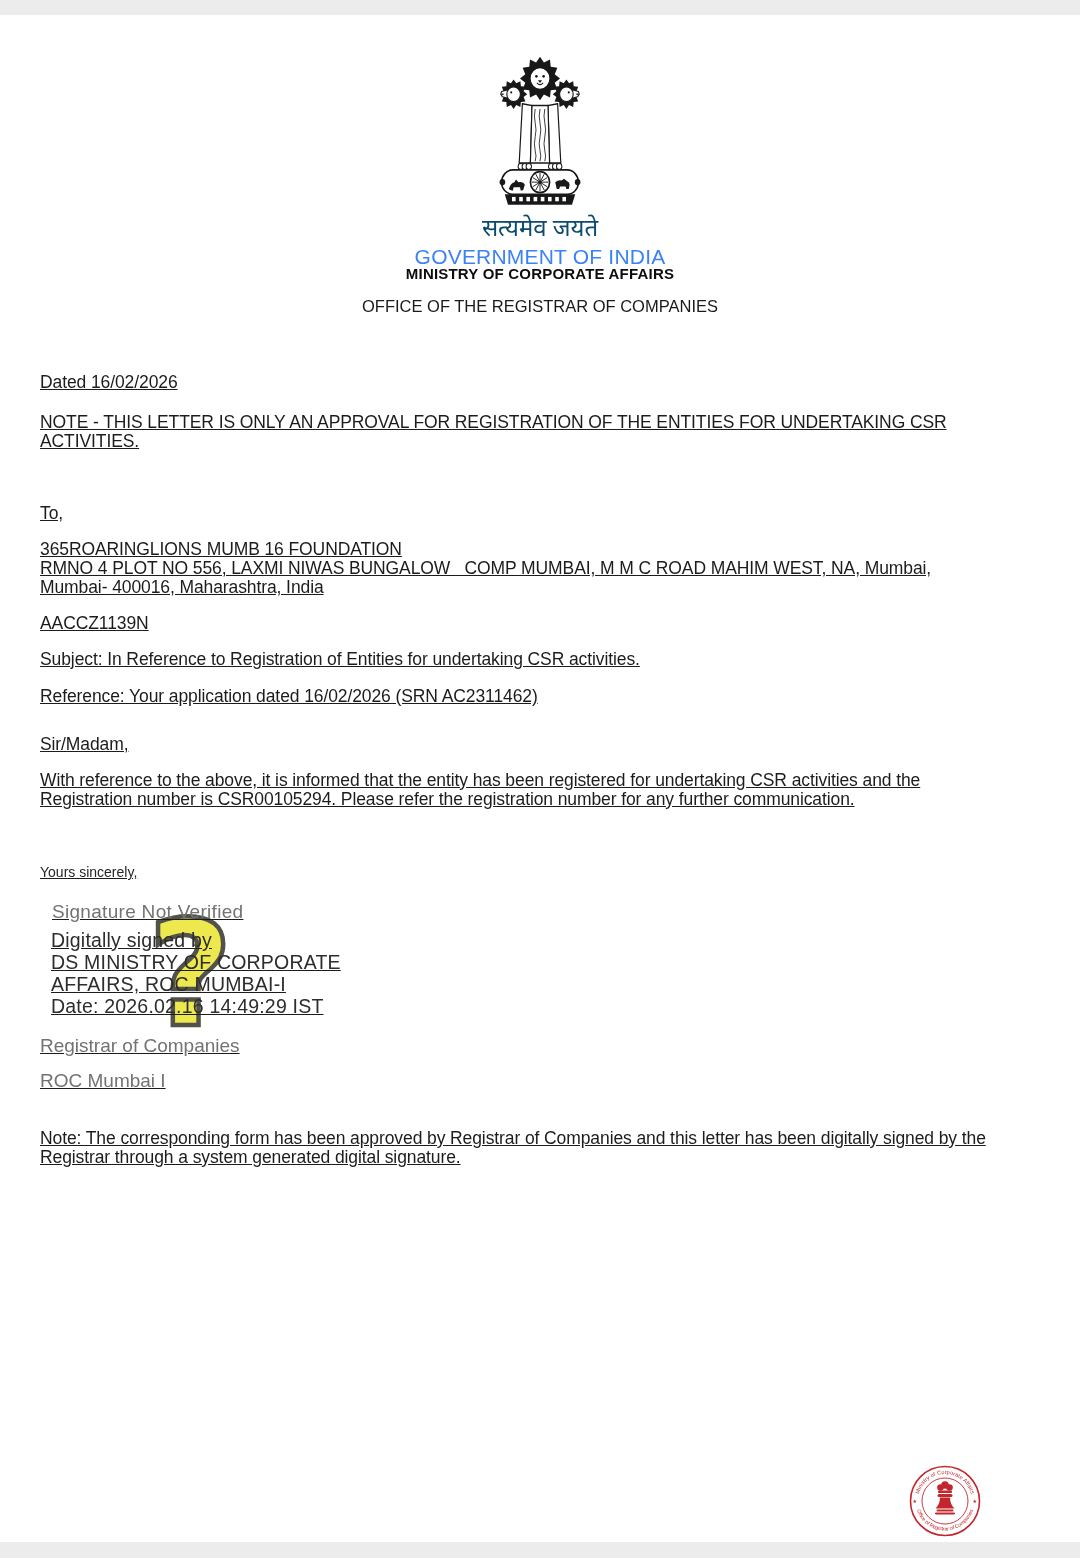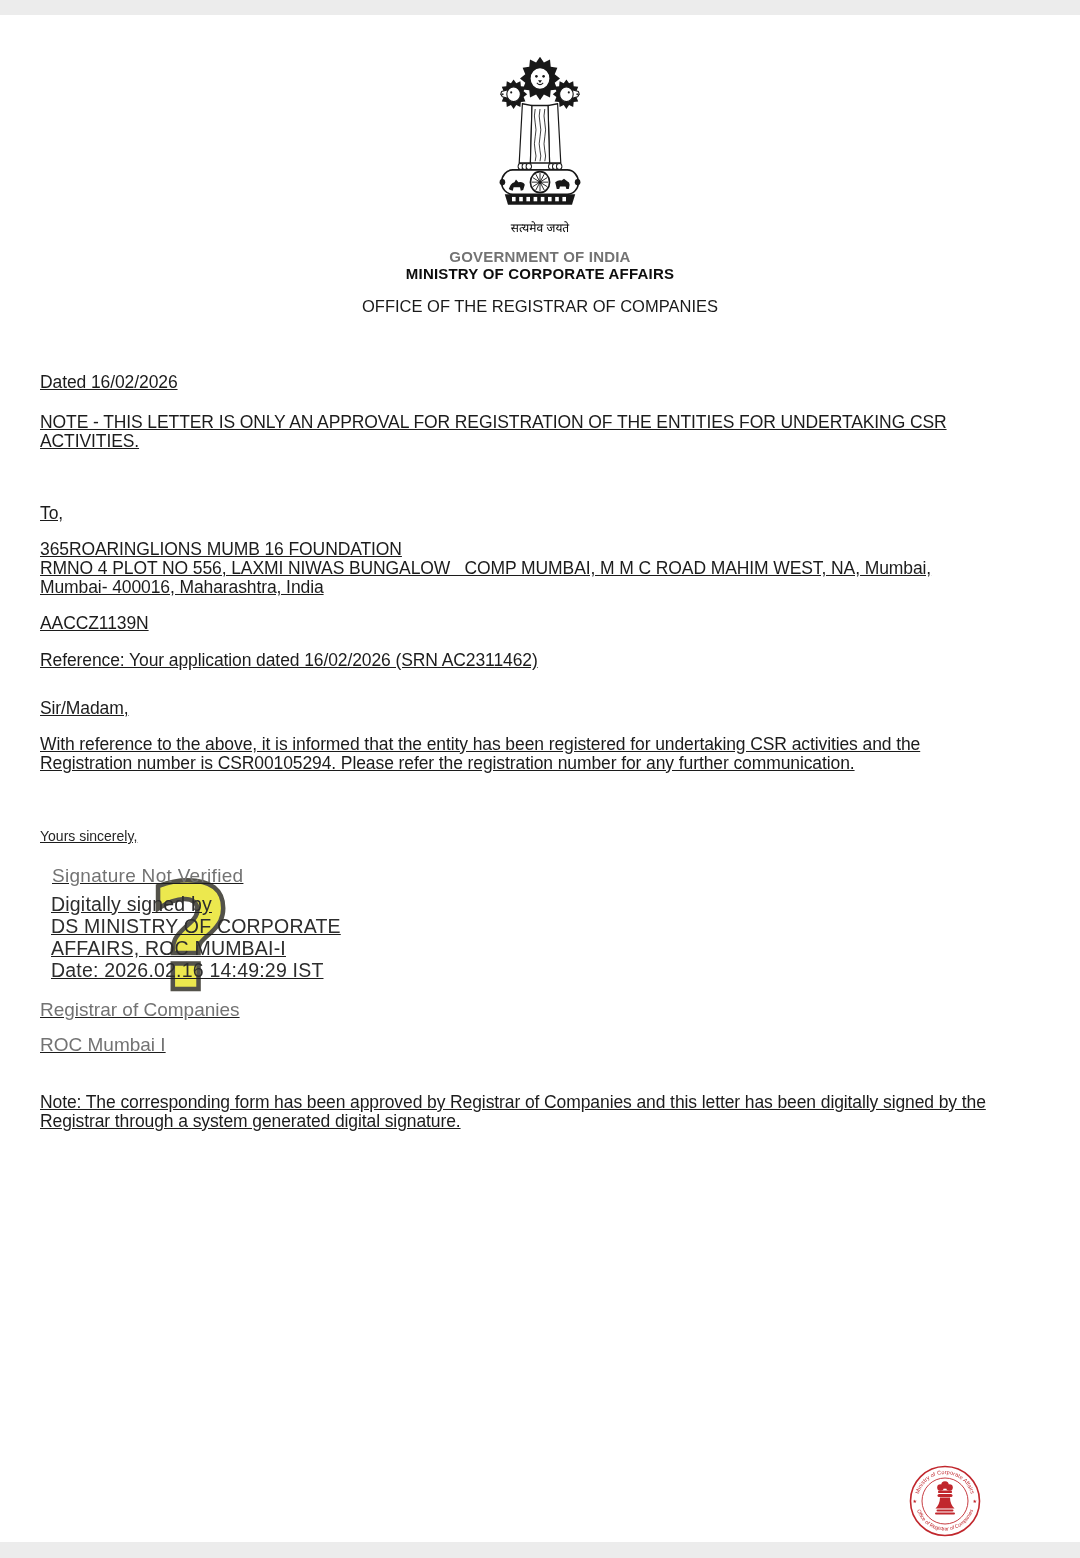--- a/index.html
+++ b/index.html
@@ -7,22 +7,22 @@
     position:relative;width:1080px;height:1558px;background:#ffffff;
     font-family:"Liberation Sans","DejaVu Sans",sans-serif;overflow:hidden;
   }
   .chrome-band{position:absolute;left:0;width:100%;background:#ececec;}
   .chrome-band.top{top:0;height:15px;}
   .chrome-band.bottom{bottom:0;height:16px;}
 
   
   .letterhead{position:absolute;top:55px;left:0;width:100%;text-align:center;color:#111;}
   .emblem-wrap{display:inline-block;line-height:0;}
-  .motto{font-family:Liberation Sans, sans-serif;font-size:12px;line-height:22px;margin-top:3px;color:#000000;}
-  .gov-line{margin-top:9px;font-weight:bold;font-size:15px;line-height:17px;letter-spacing:.2px;color:#737373;}
+  .motto{font-family:Liberation Serif, serif;font-size:24px;line-height:22px;margin-top:3px;color:#0c4a6e;}
+  .gov-line{margin-top:9px;font-weight:normal;font-size:21px;line-height:17px;letter-spacing:.2px;color:#3b82f6;}
   .ministry-line{font-weight:bold;font-size:15px;line-height:17px;letter-spacing:.2px;color:#0d0d0d;}
   .office-line{margin-top:15px;font-size:16.5px;line-height:18px;color:#1a1a1a;}
 
   
   .letter{position:absolute;left:40px;top:373px;width:1010px;color:#1c1c1c;text-decoration:underline;}
   .letter p,.letter div.block{margin:0;}
   .ln{white-space:pre;font-size:17.5px;line-height:19px;letter-spacing:-0.1px;}
   .plain{font-size:14px;line-height:20px;color:#252525;}
 
   
@@ -132,20 +132,21 @@
     <p class="ln" style="margin-top:53px">To,</p>
 
     <div class="block" style="margin-top:17px">
       <div class="ln">365ROARINGLIONS MUMB 16 FOUNDATION</div>
       <div class="ln">RMNO 4 PLOT NO 556, LAXMI NIWAS BUNGALOW   COMP MUMBAI, M M C ROAD MAHIM WEST, NA, Mumbai,</div>
       <div class="ln">Mumbai- 400016, Maharashtra, India</div>
     </div>
 
     <p class="ln" style="margin-top:17px">AACCZ1139N</p>
 
+    <p class="ln" style="margin-top:17px">Subject: In Reference to Registration of Entities for undertaking CSR activities.</p>
 
     <p class="ln" style="margin-top:18px">Reference: Your application dated 16/02/2026 (SRN AC2311462)</p>
 
     <p class="ln" style="margin-top:29px">Sir/Madam,</p>
 
     <div class="block" style="margin-top:17px">
       <div class="ln">With reference to the above, it is informed that the entity has been registered for undertaking CSR activities and the</div>
       <div class="ln">Registration number is CSR00105294. Please refer the registration number for any further communication.</div>
     </div>
 

